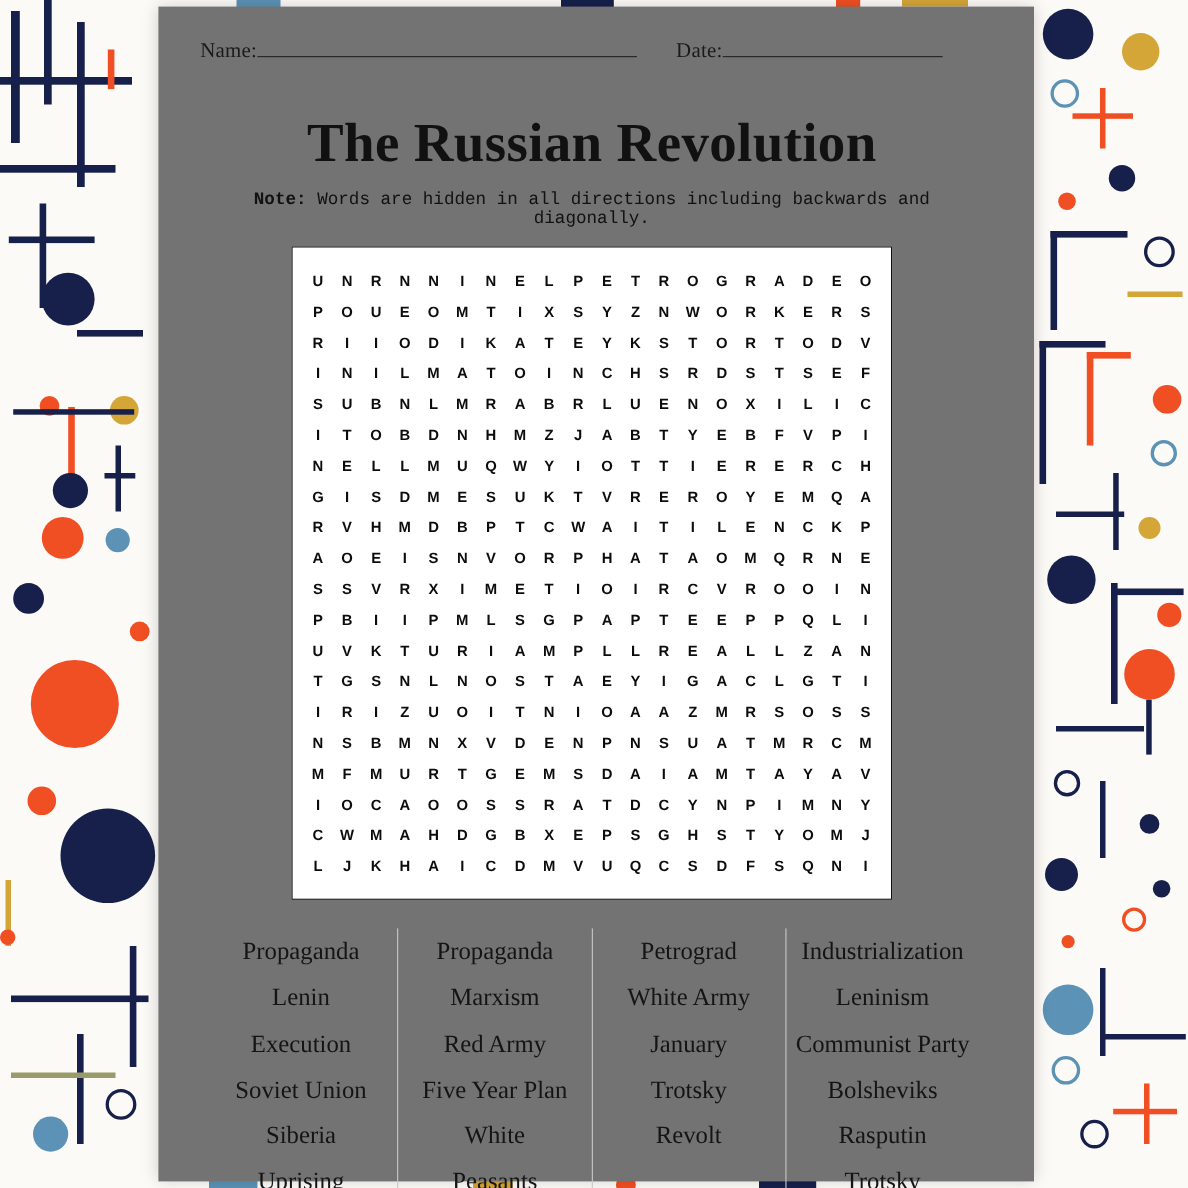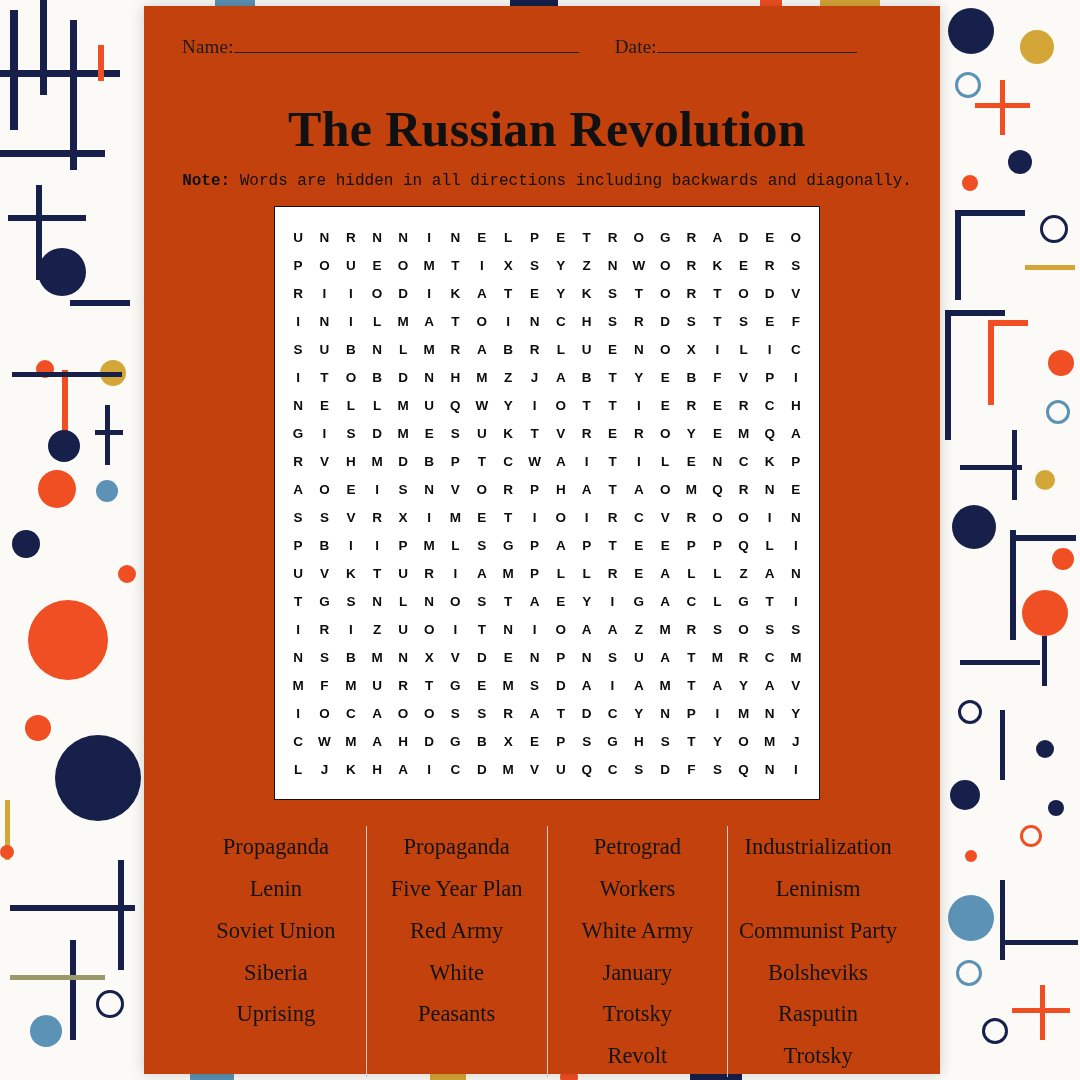--- a/index.html
+++ b/index.html
@@ -26,24 +26,24 @@
   .circle { border-radius: 50%; }
   .ring { border-radius: 50%; background: transparent; }
 
   
   #page {
     position: absolute;
     left: 144px;
     top: 6px;
     width: 796px;
     height: 1068px;
-    background: #c2410c;
+    background: #737373;
     box-shadow: 0 0 14px rgba(0,0,0,0.18);
     box-sizing: border-box;
-    padding: 26px 24px 0 34px;
+    padding: 26px 42px 0 34px;
   }
 
   .nameline {
     display: flex;
     align-items: baseline;
     font-size: 19px;
     color: #1b1b1b;
     letter-spacing: .2px;
     margin: 4px 4px 0 4px;
   }
@@ -666,36 +666,37 @@
             <td>I</td>
           </tr>
         </tbody>
     </table>
   </div>
 
   <div class="words">
     <div class="wcol">
       <div class="word">Propaganda</div>
       <div class="word">Lenin</div>
+      <div class="word">Execution</div>
       <div class="word">Soviet Union</div>
       <div class="word">Siberia</div>
       <div class="word">Uprising</div>
 
     </div>
     <div class="wcol">
       <div class="word">Propaganda</div>
+      <div class="word">Marxism</div>
+      <div class="word">Red Army</div>
       <div class="word">Five Year Plan</div>
-      <div class="word">Red Army</div>
       <div class="word">White</div>
       <div class="word">Peasants</div>
 
     </div>
     <div class="wcol">
       <div class="word">Petrograd</div>
-      <div class="word">Workers</div>
       <div class="word">White Army</div>
       <div class="word">January</div>
       <div class="word">Trotsky</div>
       <div class="word">Revolt</div>
 
     </div>
     <div class="wcol">
       <div class="word">Industrialization</div>
       <div class="word">Leninism</div>
       <div class="word">Communist Party</div>

